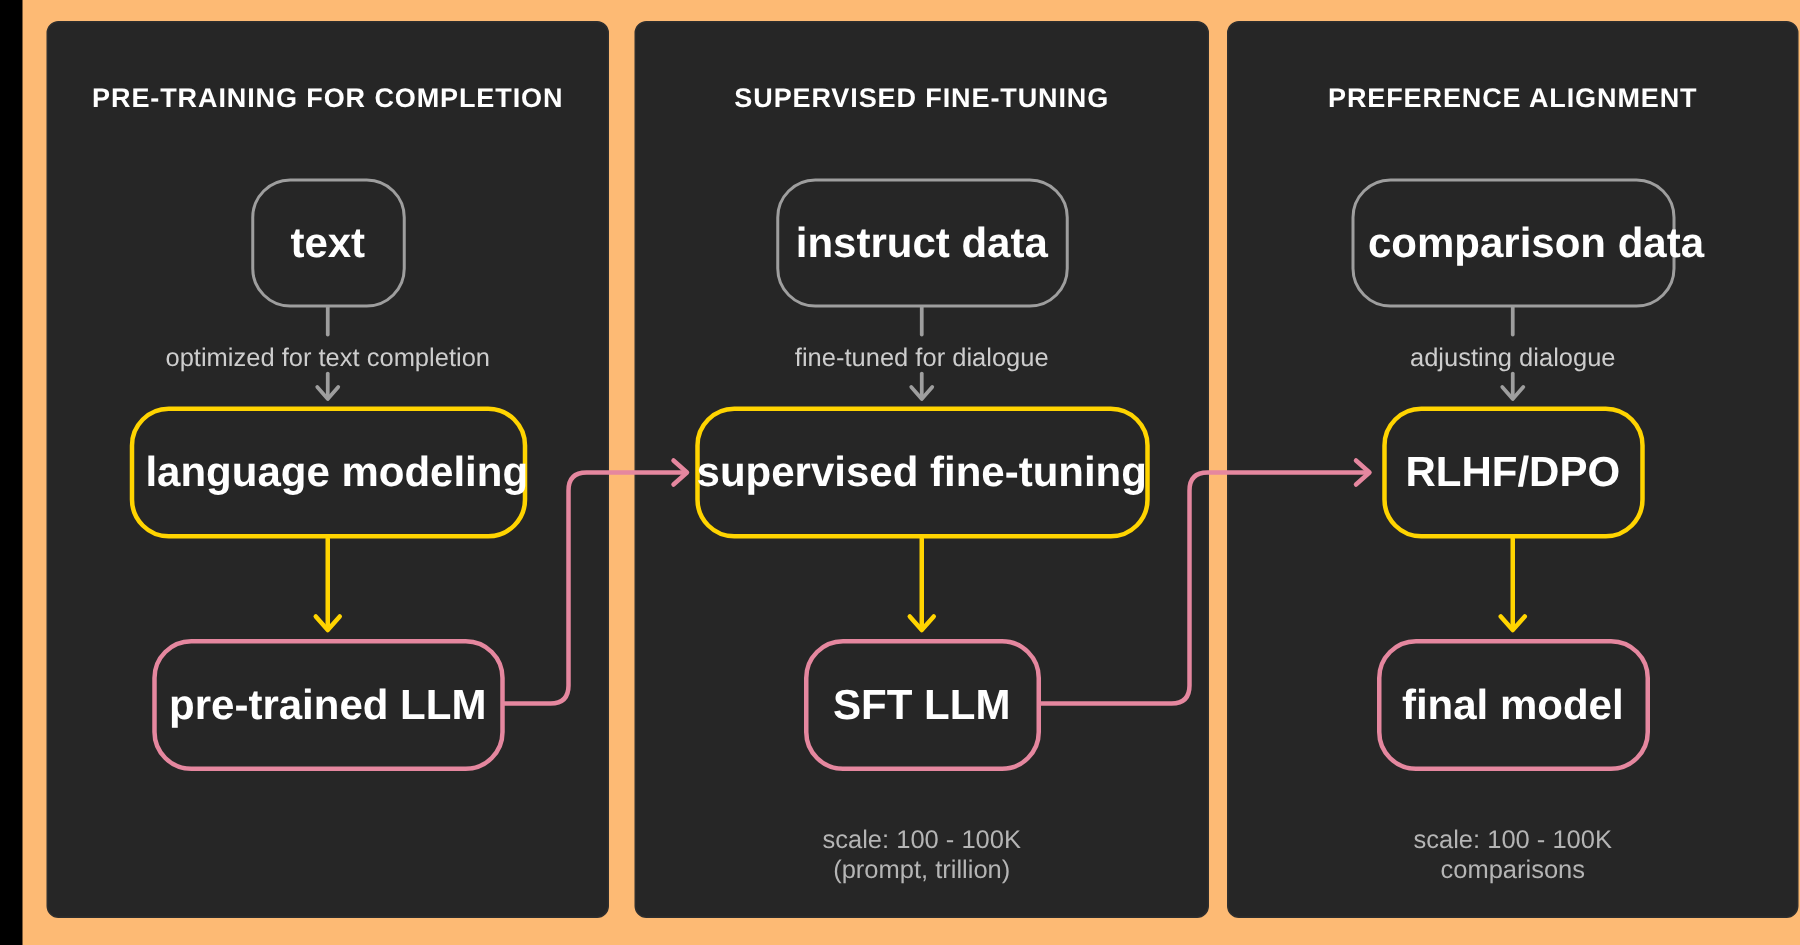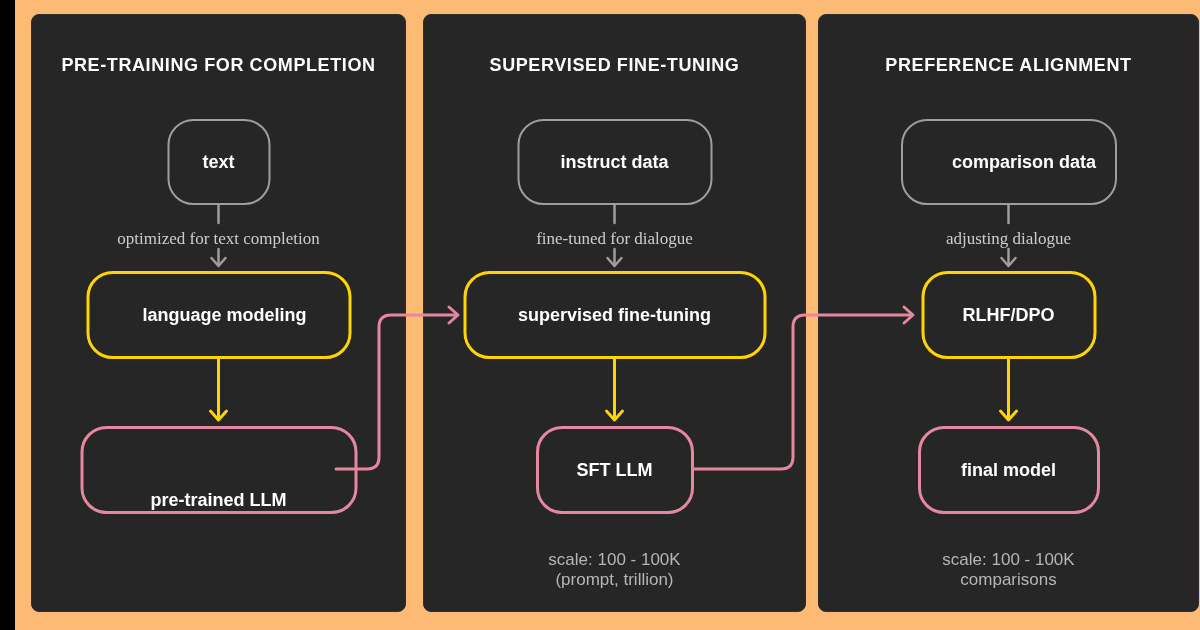--- a/index.html
+++ b/index.html
@@ -39,50 +39,49 @@
   }
   .node {
     position: absolute;
     left: 50%;
     transform: translateX(-50%);
     box-sizing: border-box;
     display: flex;
     align-items: center;
     justify-content: center;
     color: #ffffff;
-    font-size: 18px;
+    font-size: 28px;
     font-weight: bold;
     background: #262626;
     border-radius: 26px;
     white-space: nowrap;
   }
   .node.input  { top: 104px; height: 86px; border: 2.5px solid #9e9e9e; }
   .node.stage  { top: 256px; height: 88px; border: 3px solid #ffd400; }
   .node.output { top: 411px; height: 88px; border: 3px solid #e5879f; }
 
   .p1 .node.input  { width: 103px; }
   .p1 .node.stage  { width: 265px; padding-left: 12px; }
-  .p1 .node.output { width: 277px; align-items: flex-end; }
+  .p1 .node.output { width: 235px; }
 
   .p2 .node.input  { width: 195px; justify-content: center; }
   .p2 .node.stage  { width: 303px; }
   .p2 .node.output { width: 158px; }
 
   .p3 .node.input  { width: 216px; padding-left: 31px; }
   .p3 .node.stage  { width: 175px; }
   .p3 .node.output { width: 182px; }
 
   .arrow-label {
     position: absolute;
     top: 214px; left: 0; right: 0;
     text-align: center;
     color: #cdcdcd;
     font-size: 17px;
     font-weight: normal;
-    font-family: Liberation Serif, serif;
   }
   .scale-note {
     position: absolute;
     top: 518px; left: 0; right: 0;
     height: 74px;
     display: flex;
     flex-direction: column;
     align-items: center;
     justify-content: center;
     text-align: center;

